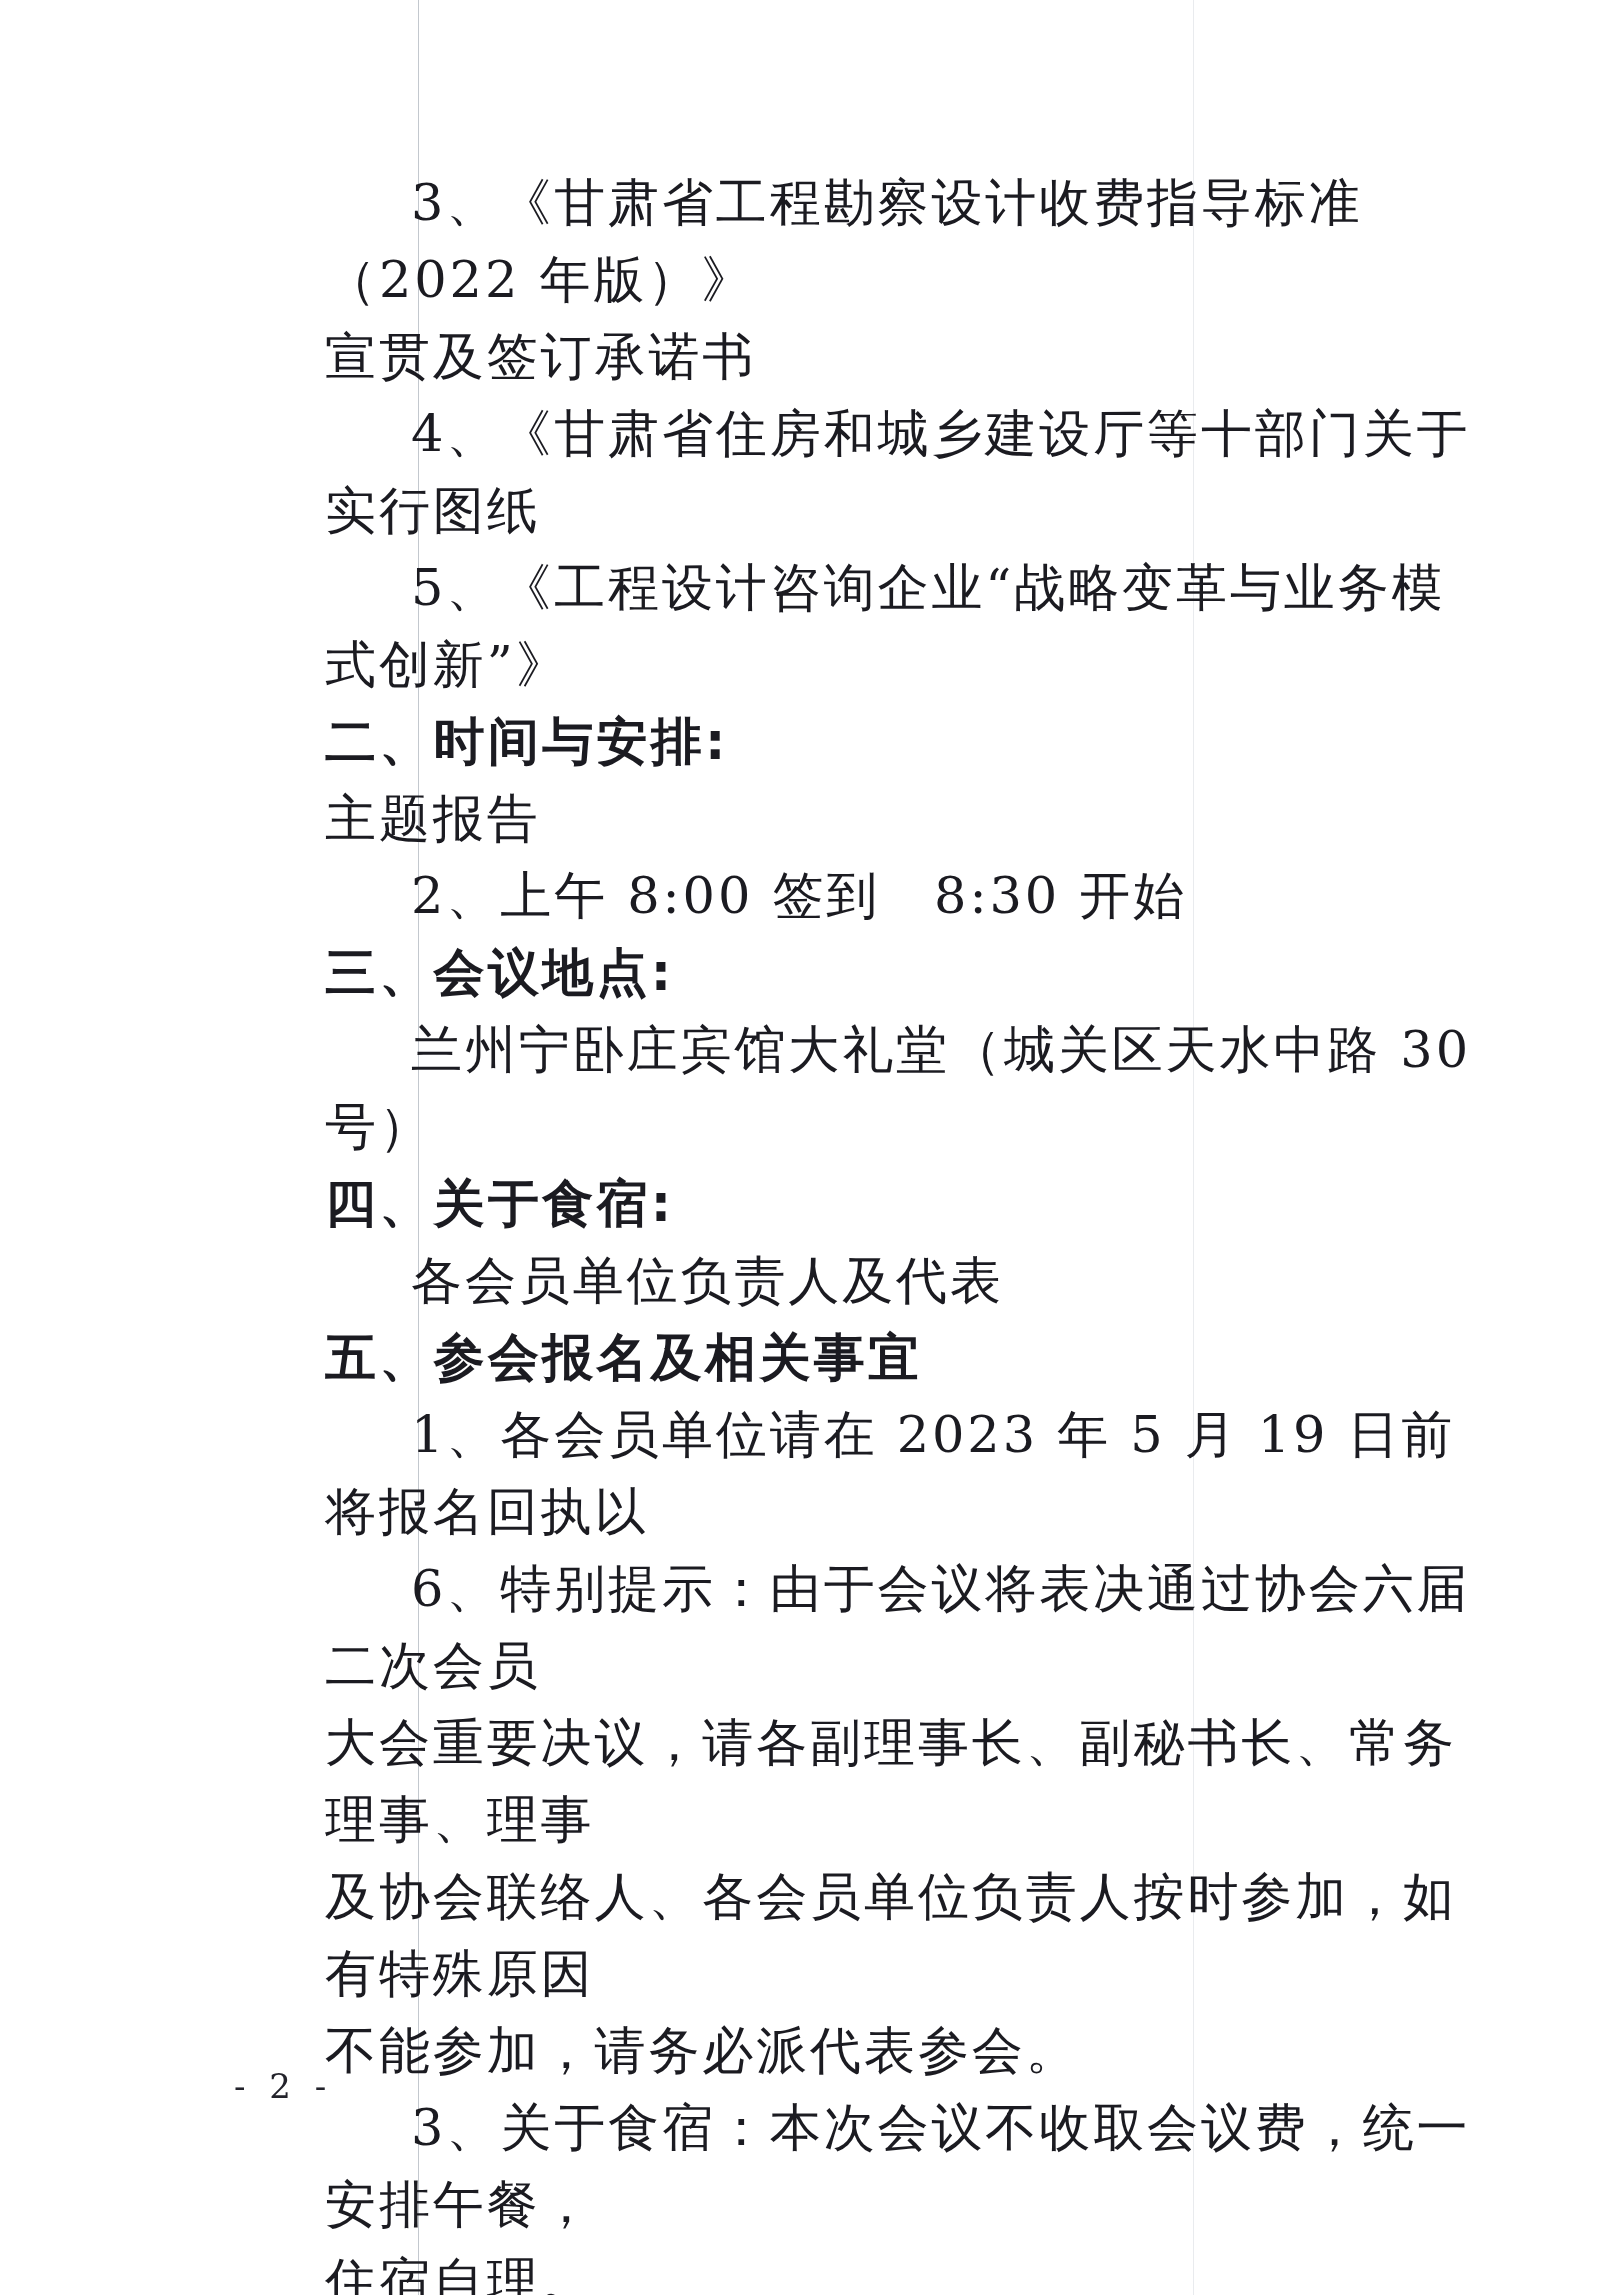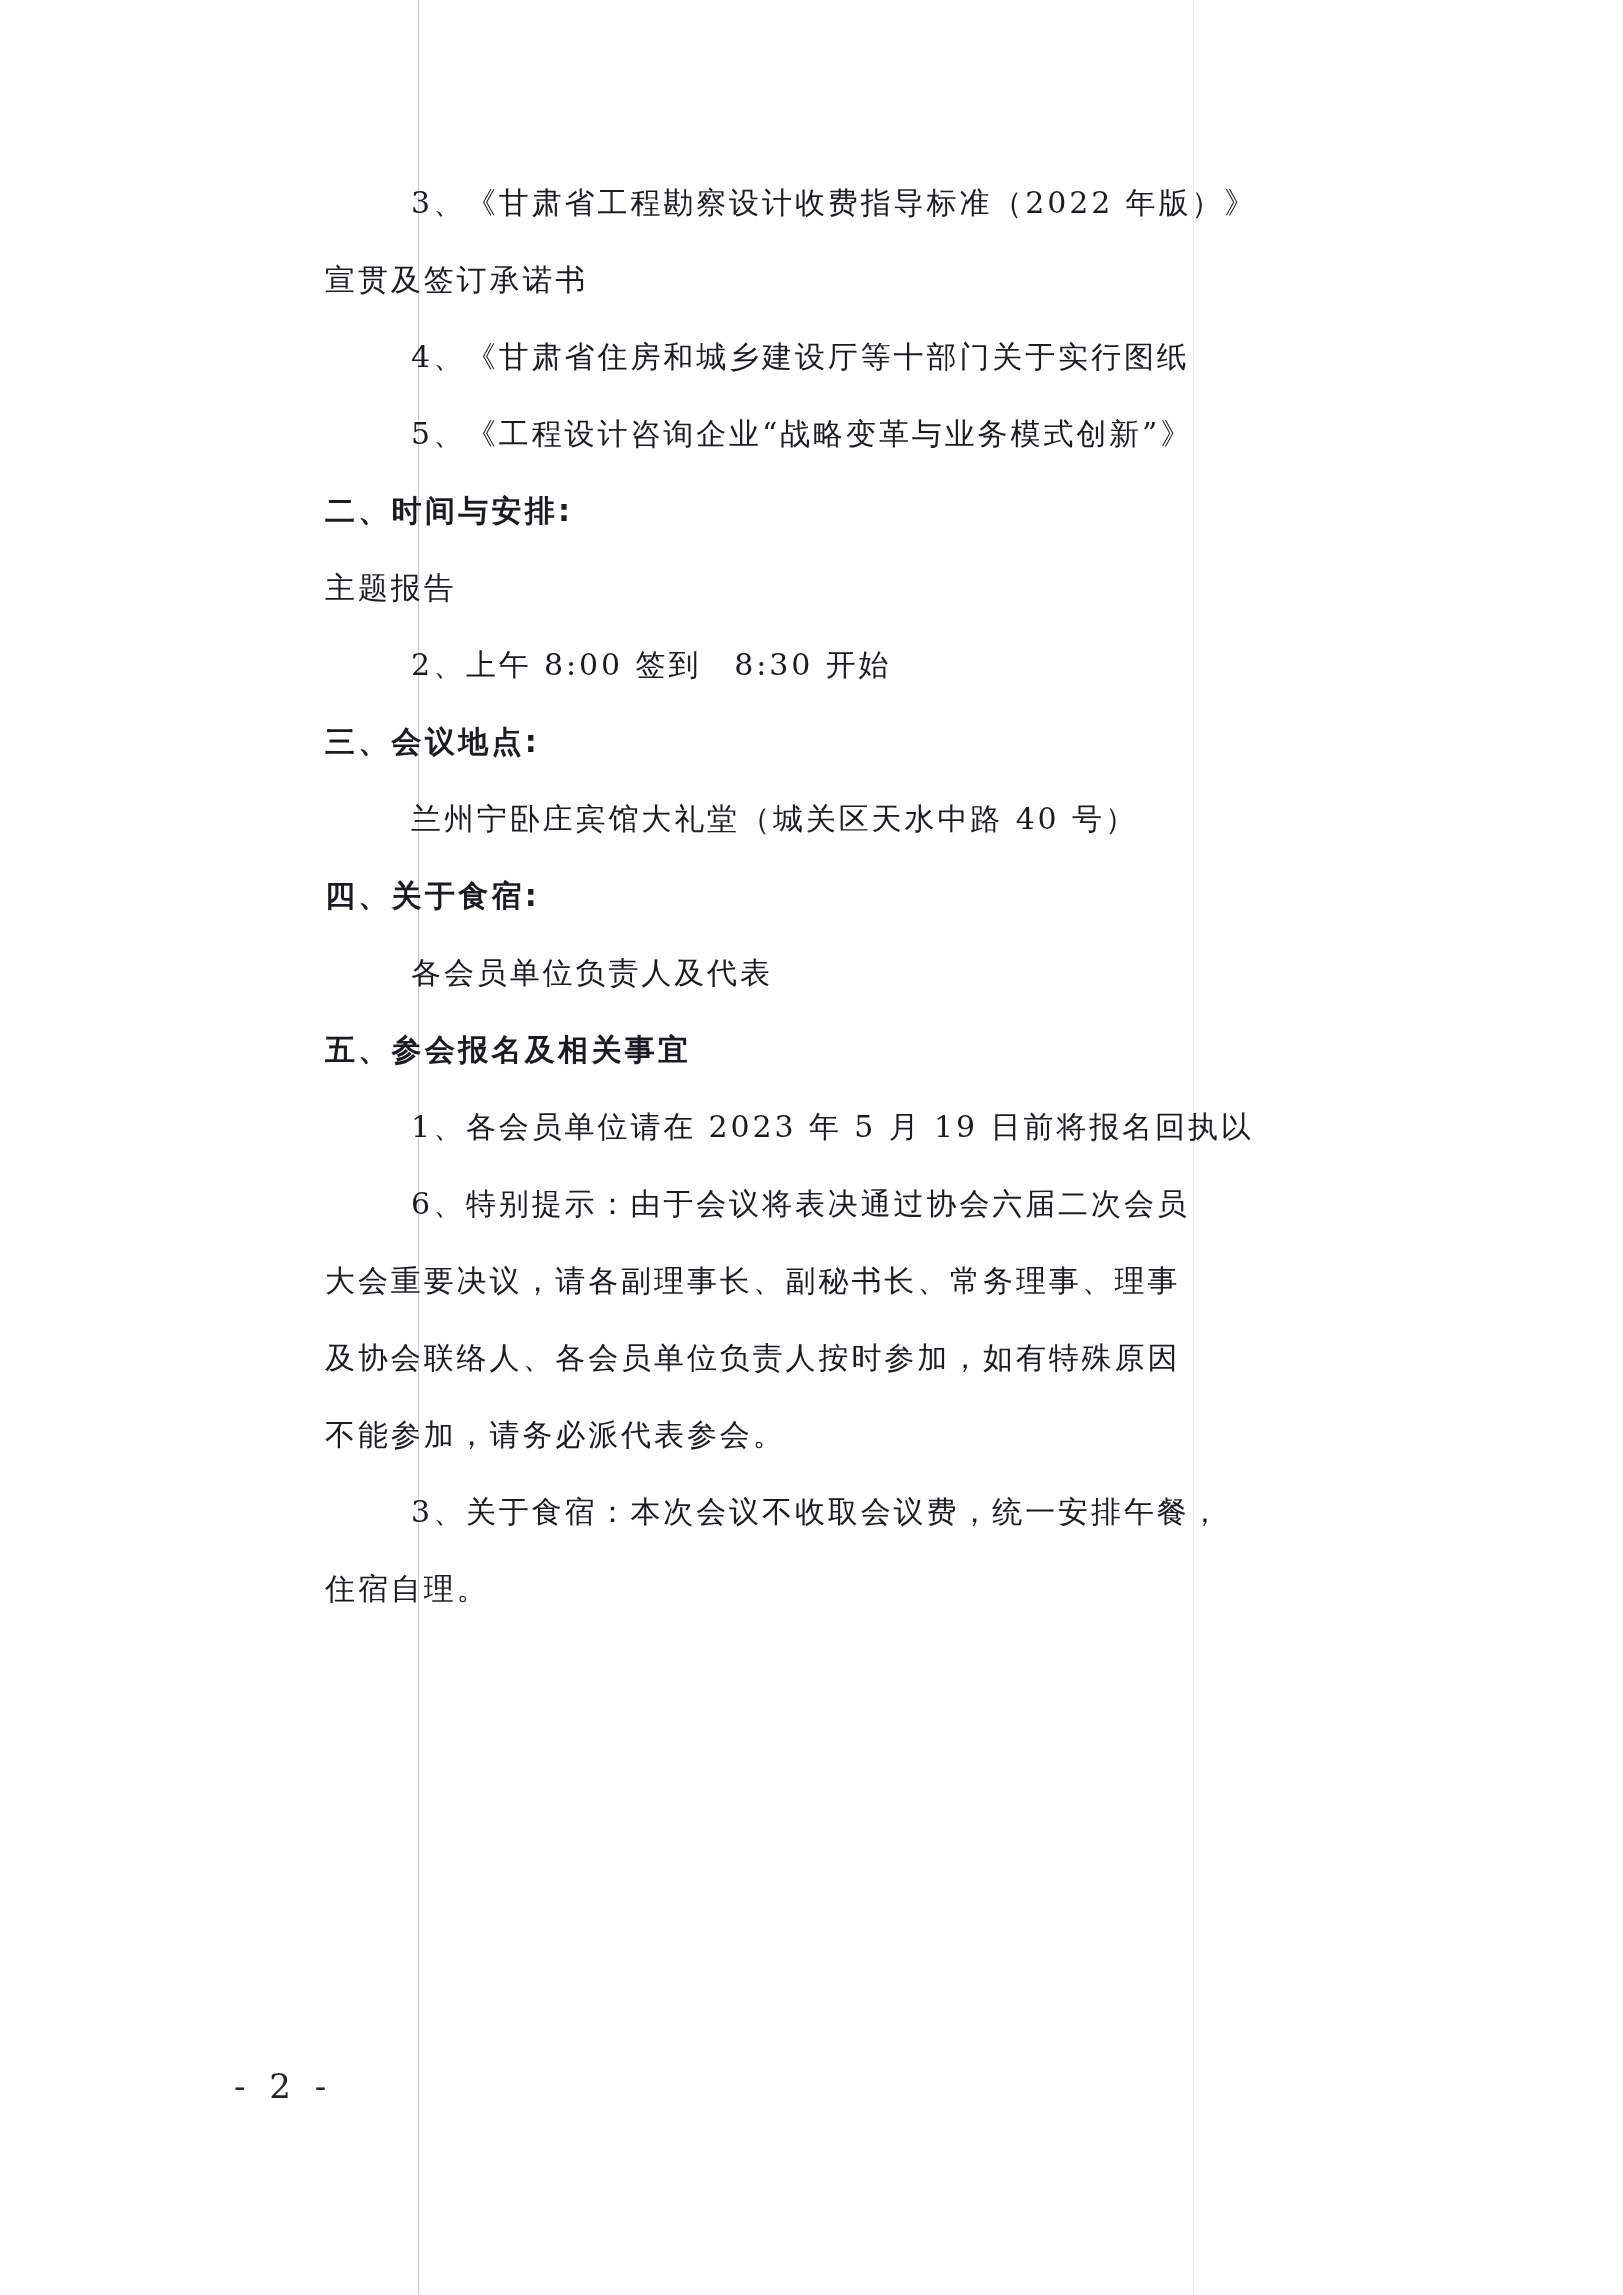--- a/index.html
+++ b/index.html
@@ -19,21 +19,21 @@
   }
   .scan-line{position:absolute;top:0;height:2295px;}
   .scan-line.left{left:418px;width:1.3px;background:var(--scanline-left);}
   .scan-line.right{left:1193px;width:1.3px;background:var(--scanline-right);opacity:.75;}
   .doc{
     position:absolute;
     left:325px;top:164px;
     width:1153px;
   }
   .line{
-    font-size:30px;
+    font-size:51px;
     line-height:77px;
     letter-spacing:2.9px;
     white-space:pre-wrap;
     color:var(--ink);
   }
   .line.indent{text-indent:86px;}
   .line.h{
     font-weight:700;
     font-family:"DejaVu Sans","Liberation Sans",sans-serif;
     letter-spacing:3.3px;
@@ -55,21 +55,21 @@
 
 <div class="doc">
   <div class="line indent">3、《甘肃省工程勘察设计收费指导标准（2022 年版）》</div>
   <div class="line">宣贯及签订承诺书</div>
   <div class="line indent">4、《甘肃省住房和城乡建设厅等十部门关于实行图纸</div>
   <div class="line indent">5、《工程设计咨询企业“战略变革与业务模式创新”》</div>
   <div class="line h">二、时间与安排:</div>
   <div class="line">主题报告</div>
   <div class="line indent">2、上午 8:00 签到　8:30 开始</div>
   <div class="line h">三、会议地点:</div>
-  <div class="line indent">兰州宁卧庄宾馆大礼堂（城关区天水中路 40 号）</div>
+  <div class="line indent">兰州宁卧庄宾馆大礼堂（城关区天水中路 30 号）</div>
   <div class="line h">四、关于食宿:</div>
   <div class="line indent">各会员单位负责人及代表</div>
   <div class="line h">五、参会报名及相关事宜</div>
   <div class="line indent">1、各会员单位请在 2023 年 5 月 19 日前将报名回执以</div>
   <div class="line indent">6、特别提示：由于会议将表决通过协会六届二次会员</div>
   <div class="line">大会重要决议，请各副理事长、副秘书长、常务理事、理事</div>
   <div class="line">及协会联络人、各会员单位负责人按时参加，如有特殊原因</div>
   <div class="line">不能参加，请务必派代表参会。</div>
   <div class="line indent">3、关于食宿：本次会议不收取会议费，统一安排午餐，</div>
   <div class="line">住宿自理。</div>

